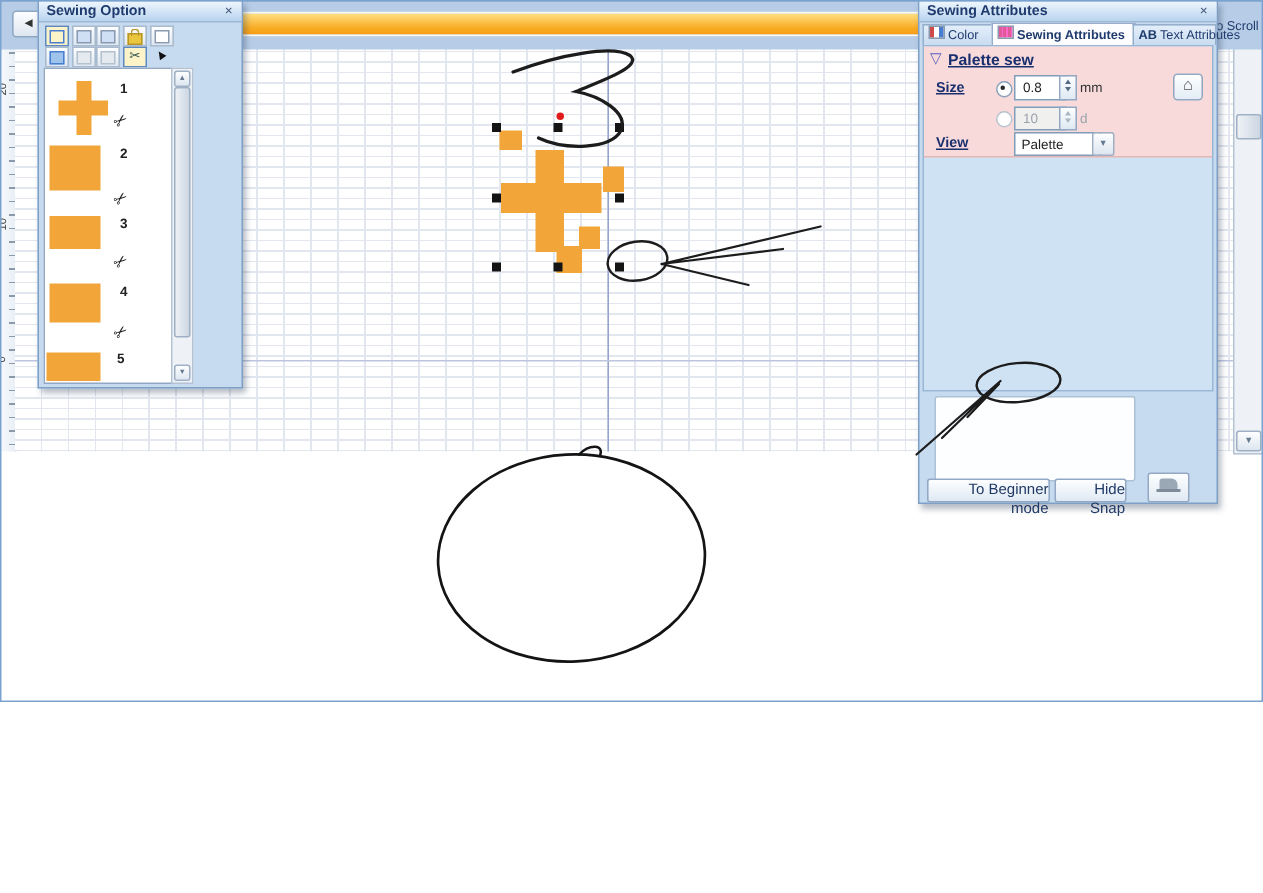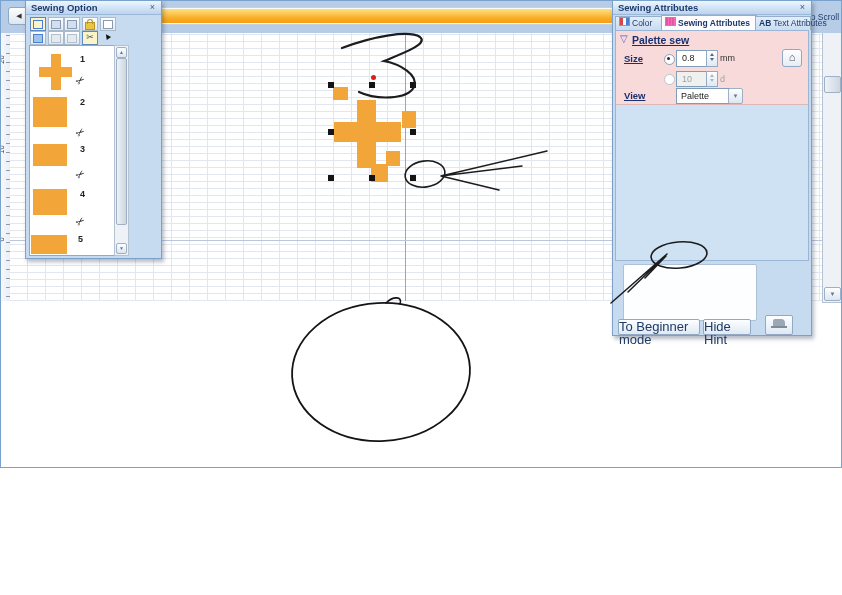--- a/index.html
+++ b/index.html
@@ -89,21 +89,21 @@
   
   .satab{font-size:8.5px;color:#1f3b6e;border:1px solid #94aecb;border-bottom:none;background:linear-gradient(#e4eefa,#c9dcf0);
          line-height:13px;white-space:nowrap;}
   .satab.act{background:#fdfdff;font-weight:bold;}
   .pink{background:#f8dada;}
   .navy{color:#1a2f6e;font-weight:bold;text-decoration:underline;}
   .radio{width:9px;height:9px;border-radius:50%;background:#fff;border:1px solid #8aa0b8;}
   .radio.on::after{content:"";display:block;width:3px;height:3px;border-radius:50%;background:#2a2a2a;margin:2px;}
   .radio.dis{border-color:#b8c4d0;}
   .btn{background:linear-gradient(#fdfeff,#dfe9f3);border:1px solid #93a9c3;border-radius:2px;
-       font-size:13px;color:#203a66;text-align:left;}
+       font-size:10px;color:#203a66;text-align:right;}
   .homebtn{background:linear-gradient(#fdfeff,#e4edf6);border:1px solid #93a9c3;border-radius:3px;
        text-align:center;font-size:11px;line-height:14px;color:#555;}
   
   .refwin{background:linear-gradient(#8a8f96,#3a3e45 60%,#23262b);border:1px solid #2a2d33;border-radius:2px 2px 0 0;
           color:#fff;font-size:9px;font-weight:bold;line-height:13px;}
   .refx{background:linear-gradient(#e08a7a,#b03a2a);border:1px solid #7a2418;border-radius:2px;
         color:#fff;font-size:8px;width:15px;height:10px;line-height:10px;text-align:center;}
   
   .playbar{background:#b7cde7;border-top:1px solid #8facd0;}
   .progress{background:linear-gradient(#ffe082,#f8ab22 70%,#f89d18);border:1px solid #fcfcf4;box-shadow:0 0 0 1px #c3d2e4;border-radius:2px;}
@@ -439,21 +439,21 @@
 
         <span class="navy" style="position:absolute;left:8px;top:59px;font-size:9.5px;">View</span>
         <div class="fld" style="position:absolute;left:60px;top:57px;width:52px;height:14px;line-height:14px;padding-left:4px;">Palette</div>
         <div class="sbbtn" style="position:absolute;left:112px;top:57px;width:13px;height:14px;font-size:7px;line-height:14px;">▾</div>
       </div>
     </div>
 
     <div class="ab" style="left:10px;top:263px;width:132px;height:55px;background:#fcfeff;border:1px solid #aec2d6;border-radius:2px;"></div>
 
     <div class="ab btn" style="left:5px;top:318px;width:80px;height:14px;line-height:13px;">To Beginner mode</div>
-    <div class="ab btn" style="left:90px;top:318px;width:46px;height:14px;line-height:13px;">Hide Hint</div>
+    <div class="ab btn" style="left:90px;top:318px;width:46px;height:14px;line-height:13px;">Hide Snap</div>
     <div class="ab btn" style="left:152px;top:314px;width:26px;height:18px;">
       <div style="width:12px;height:7px;background:#9aa8b6;border-radius:2px 4px 0 0;margin:3px auto 0;"></div>
       <div style="width:16px;height:2px;background:#7e8c9a;margin:0 auto;"></div>
     </div>
   </div>
 
   <div class="ab winframe" style="left:0;top:128;width:840px;height:466px;"></div>
 
   <svg class="ab ink" width="842" height="595" viewBox="0 0 842 595">
 

